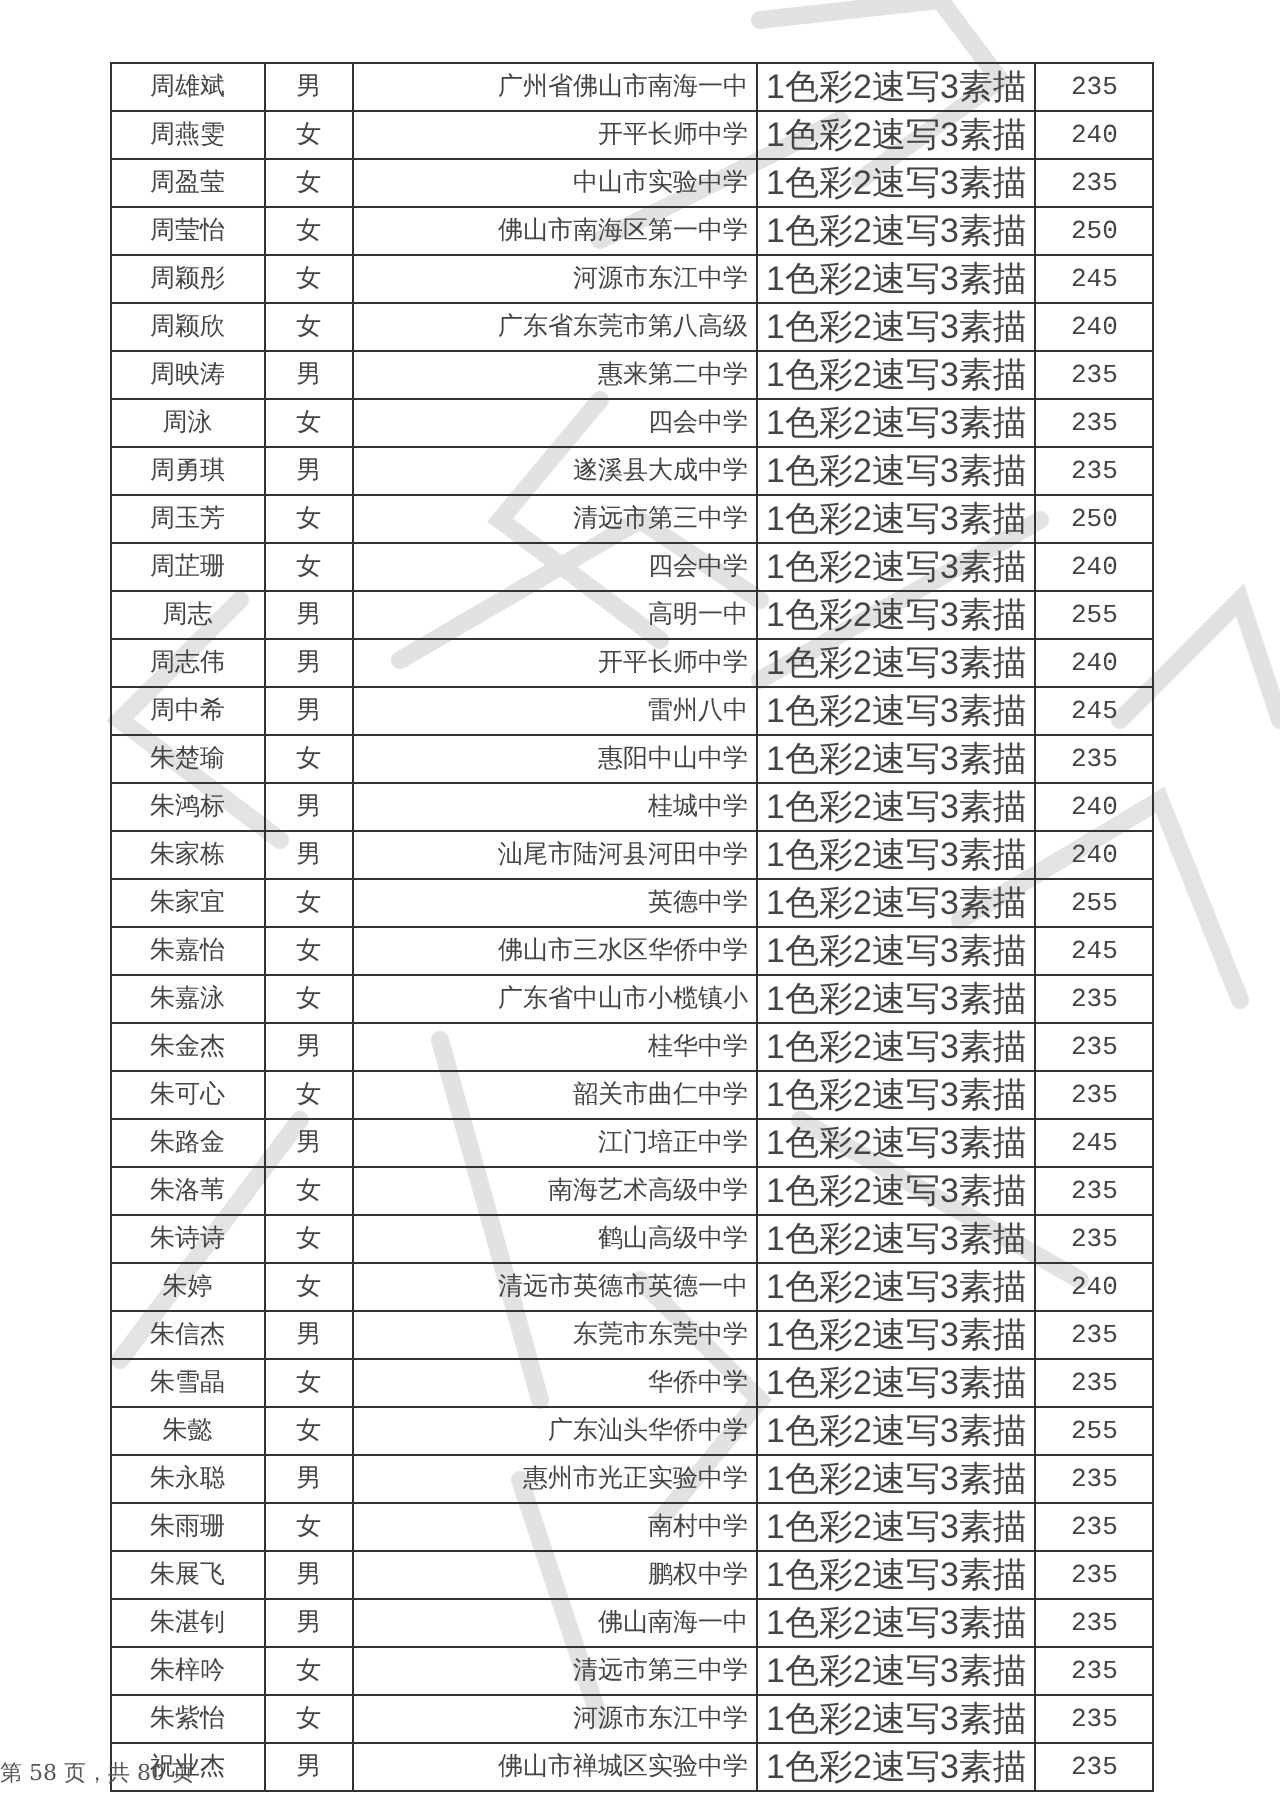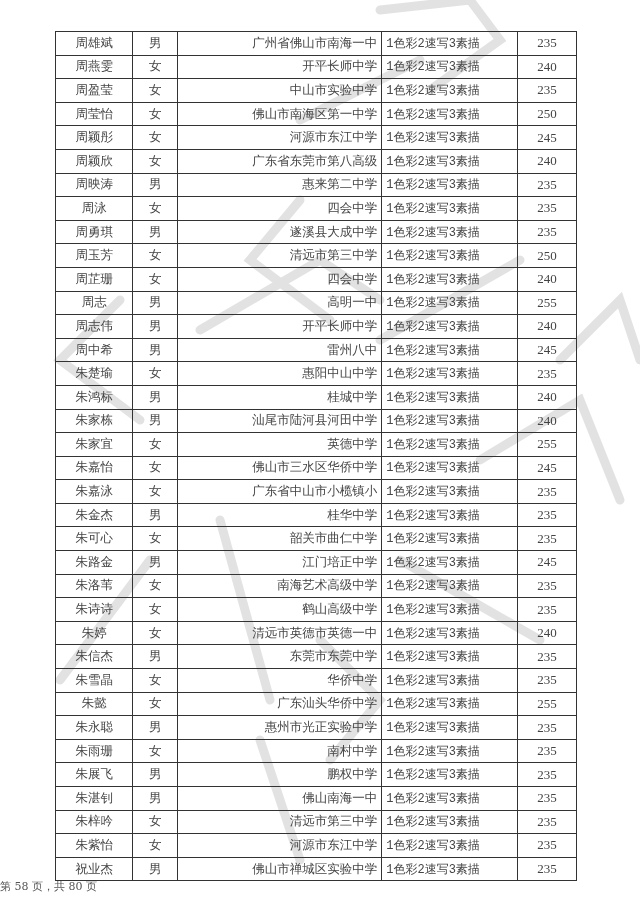--- a/index.html
+++ b/index.html
@@ -3,22 +3,22 @@
 <meta charset="utf-8">
 <style>
   html, body { margin:0; padding:0; background:#fff; }
   body { width:640px; height:909px; position:relative; overflow:hidden; font-family:"DejaVu Serif", serif; }
   .wm { position:absolute; inset:0; pointer-events:none; }
   table { position:absolute; left:55px; top:31px; border-collapse:collapse; width:522px; }
   td { border:1.5px solid #333; height:22.6px; padding:0 4px; font-size:12.5px; color:#444; white-space:nowrap; overflow:hidden; }
   td.name { width:68px; text-align:center;margin-top:40px; }
   td.gender { width:36px; text-align:center; }
   td.school { width:194px; text-align:right; }
-  td.subject { width:126px; font-family:Liberation Mono, monospace; font-size:12px; }
-  td.score { width:50px; text-align:center; font-family:Liberation Serif, serif; font-size:13px; }
+  td.subject { width:126px; font-family:Liberation Sans, sans-serif; font-size:17px; }
+  td.score { width:50px; text-align:center; font-family:Liberation Mono, monospace; font-size:13px; }
   .footer { position:absolute; top:879px; left:0; width:564px; text-align:left; font-size:11px; color:#555; }
 </style>
 </head>
 <body>
 
 <svg class="wm" width="640" height="909" viewBox="0 0 640 909">
   <g stroke="#dcdcdc" stroke-width="9" fill="none" stroke-linecap="round" opacity="0.8">
     <path d="M380 10 L470 0 L500 40 L430 90"></path>
     <path d="M300 120 L420 60"></path>
     <path d="M300 200 L250 260 L330 320"></path>

